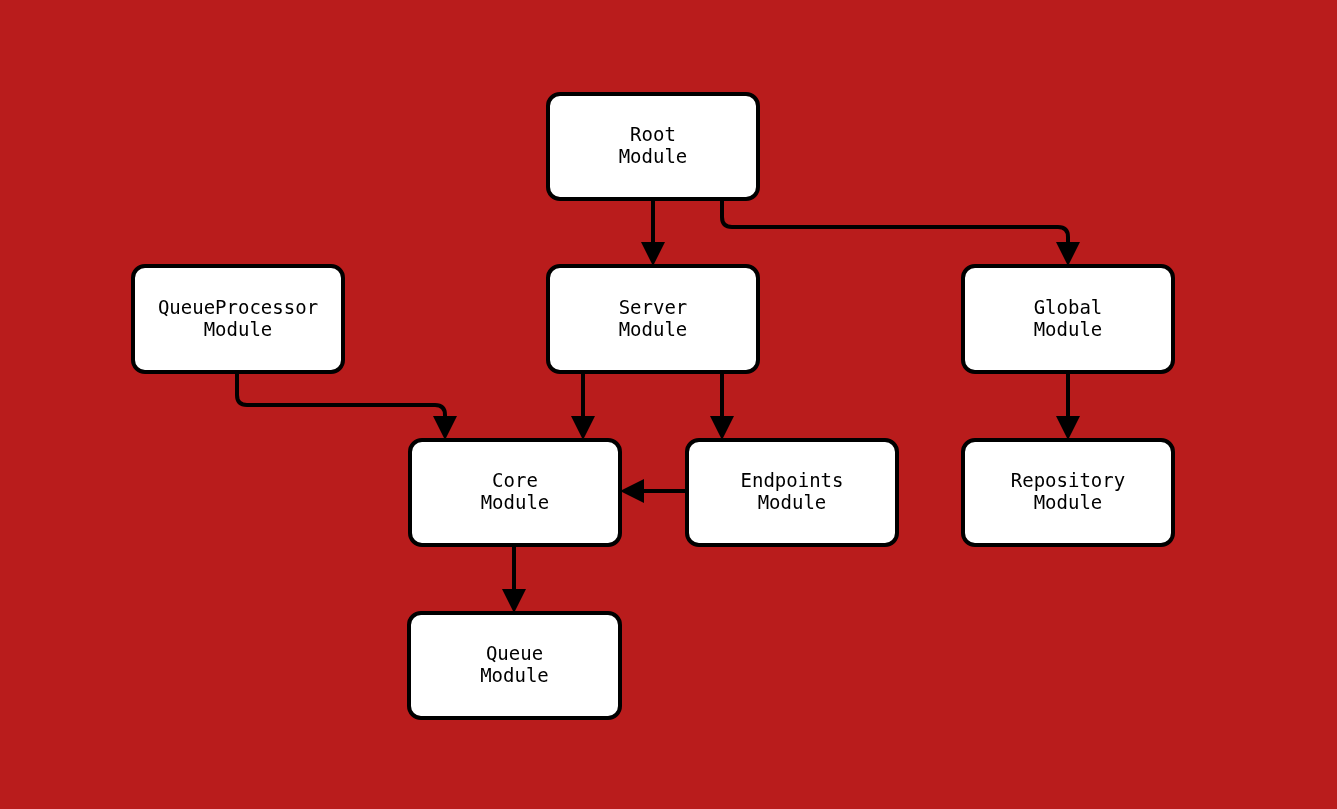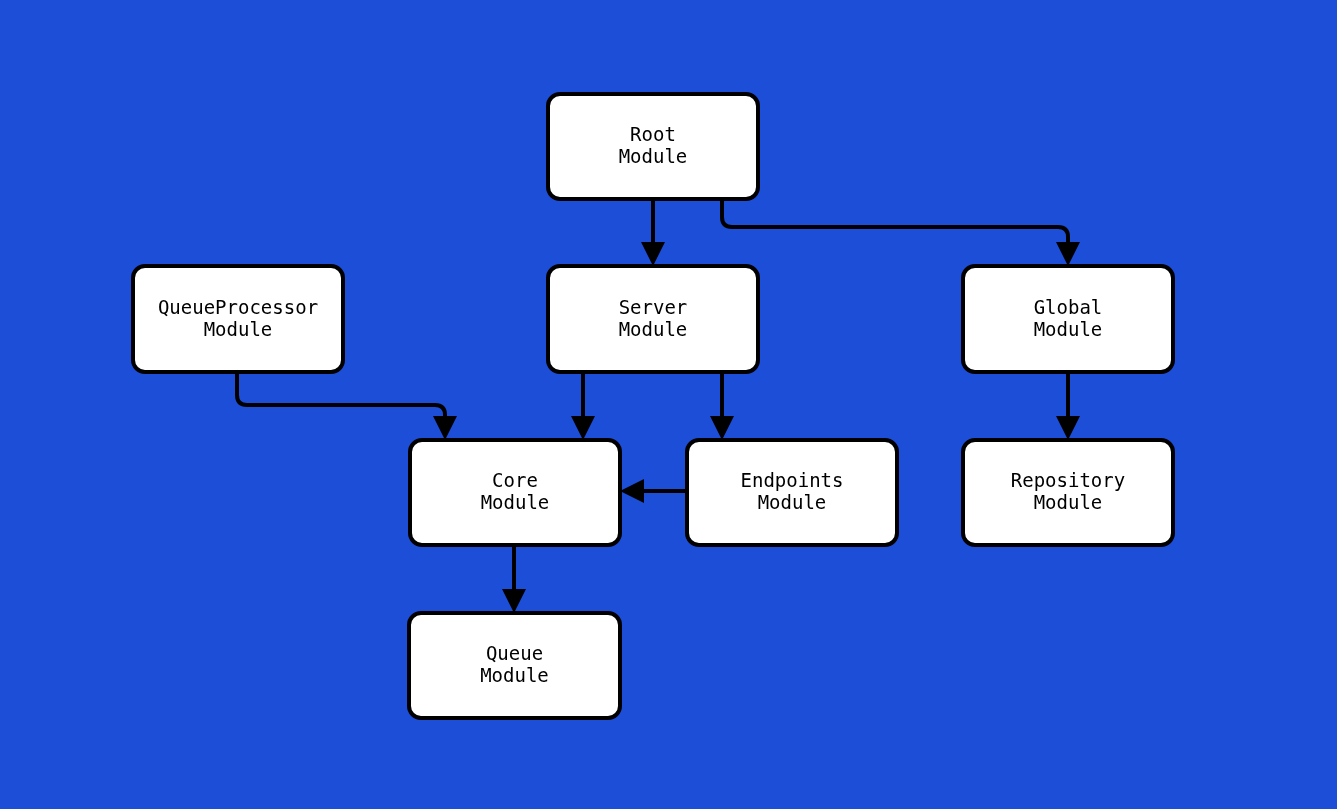--- a/index.html
+++ b/index.html
@@ -11,21 +11,21 @@
   body {
     width: 1337px;
     height: 809px;
     font-family: "DejaVu Sans Mono", "Liberation Mono", monospace;
     overflow: hidden;
   }
   #diagram-root {
     position: relative;
     width: 1337px;
     height: 809px;
-    background: #1d4ed8;
+    background: #b91c1c;
   }
   #diagram-svg {
     position: absolute;
     left: 0;
     top: 0;
     width: 1337px;
     height: 809px;
   }
   .node-box {
     fill: #ffffff;

